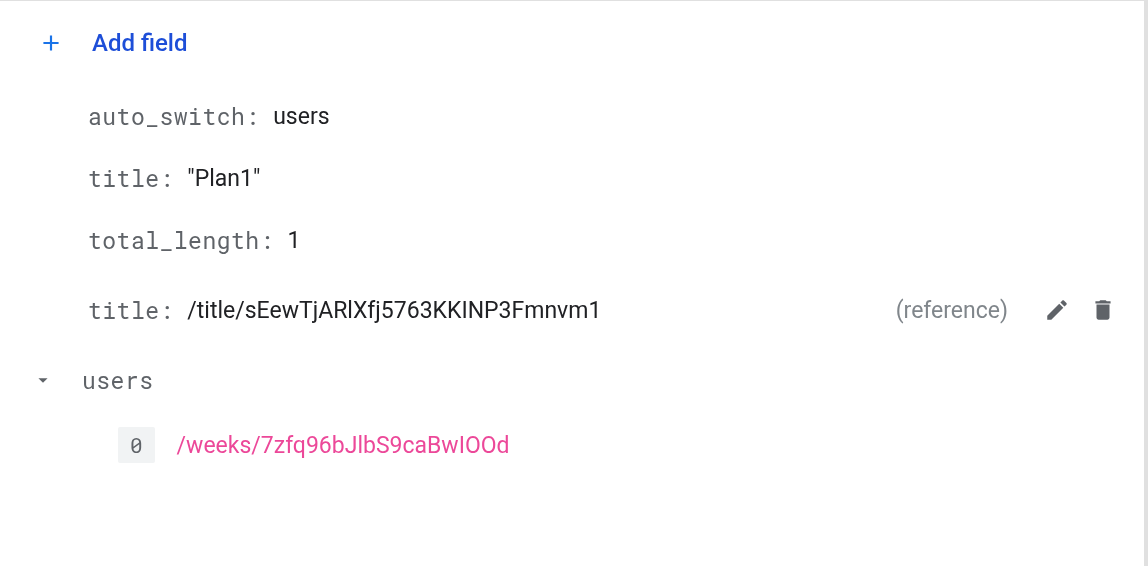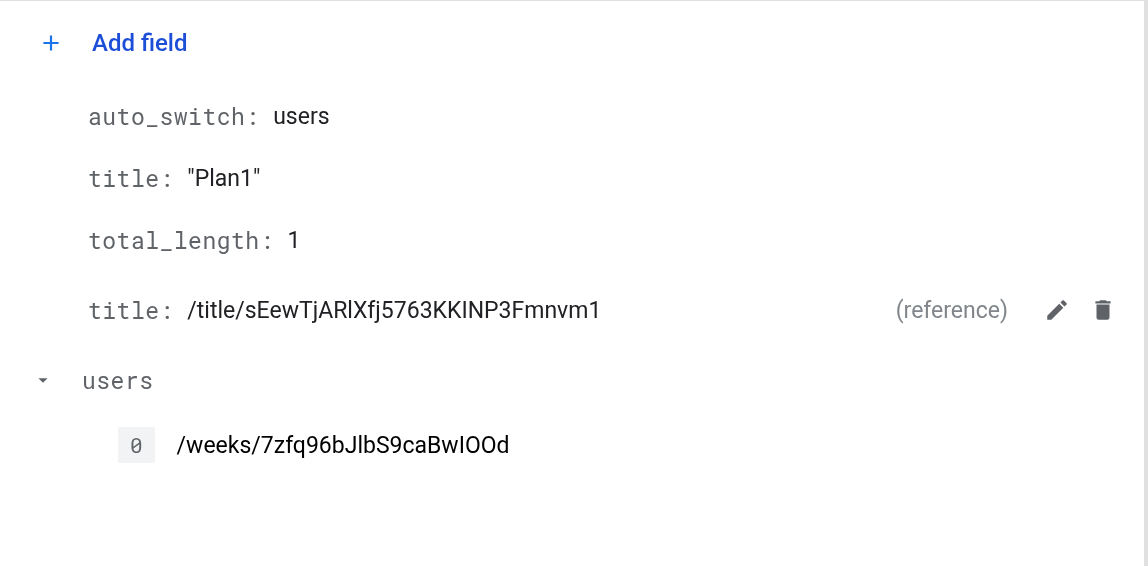--- a/index.html
+++ b/index.html
@@ -123,21 +123,21 @@
     .array-index {
       font-family: 'Roboto Mono', 'Courier New', monospace;
       color: #5f6368;
       background: #f1f3f4;
       padding: 4px 12px;
       border-radius: 2px;
       margin-right: 22px;
       font-size: 21px;
     }
     .array-value {
-      color: #000000;
+      color: #ec4899;
       font-family: 'Roboto', Arial, sans-serif;
     }
     .user-row {
       display: flex;
       align-items: center;
       width: 100%;
     }
     .user-actions {
       margin-left: auto;
       display: flex;

